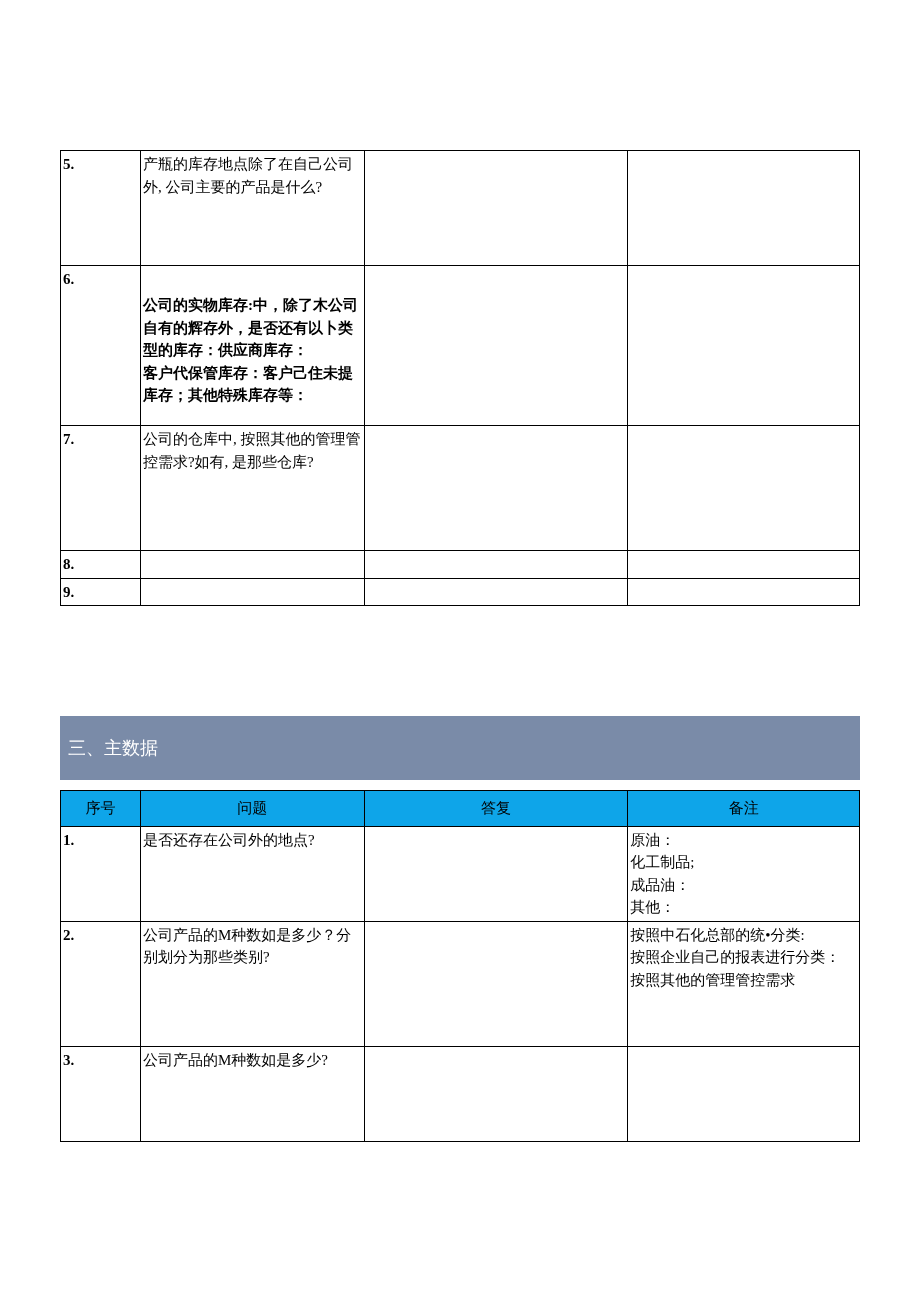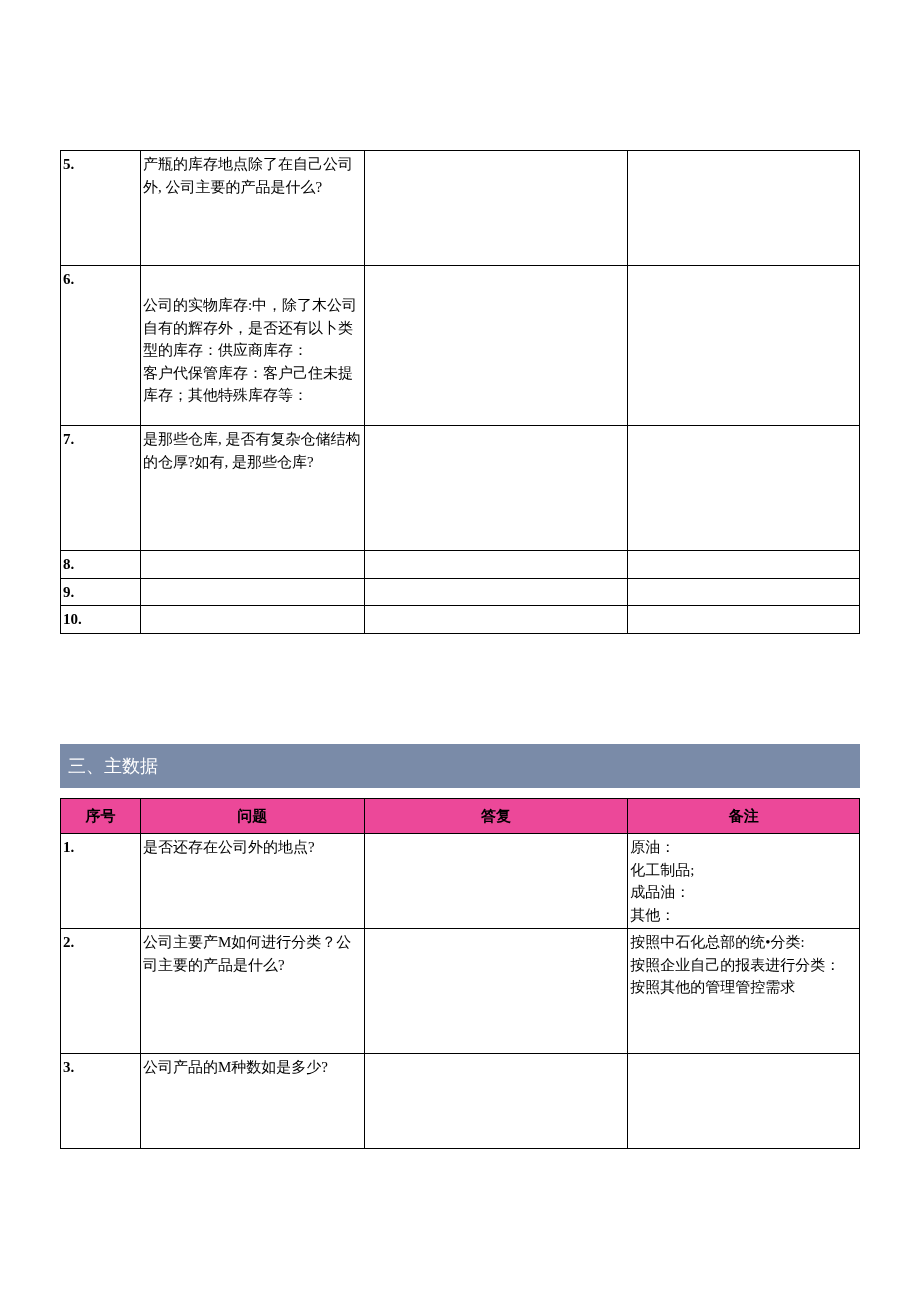--- a/index.html
+++ b/index.html
@@ -35,39 +35,39 @@
   td.idx {
     font-weight: bold;
     font-family: "Times New Roman", serif;
     padding-left: 2px;
   }
   .section-header {
     background: #7a8ba8;
     color: #fff;
     font-family: "SimSun", "宋体", serif;
     font-size: 18px;
-    padding: 10px 8px;
+    padding: 20px 8px;
     margin-top: 110px;
     margin-bottom: 10px;
   }
   th {
-    background: #ec4899;
+    background: #0ea5e9;
     text-align: center;
-    font-weight: bold;
+    font-weight: normal;
     font-family: "SimSun", "宋体", serif;
     padding: 6px 2px;
   }
   .tall5 { height: 115px; }
   .tall6 { height: 160px; }
   .tall7 { height: 125px; }
   .short { height: 22px; }
   .md1 { height: 95px; }
   .md2 { height: 125px; }
   .md3 { height: 95px; }
-  .q6 { padding-top: 28px; }
+  .q6 { padding-top: 28px; font-weight: bold; }
 </style>
 </head>
 <body>
 
 <div class="page">
 
   <table>
     <colgroup>
       <col class="c-idx">
         <col class="c-q">
@@ -82,38 +82,32 @@
         <td></td>
       </tr>
       <tr class="tall6">
         <td class="idx">6.</td>
         <td class="q6">公司的实物库存:中，除了木公司自有的辉存外，是否还有以卜类型的库存：供应商库存：<br>客户代保管库存：客户己住未提库存；其他特殊库存等：</td>
         <td></td>
         <td></td>
       </tr>
       <tr class="tall7">
         <td class="idx">7.</td>
-        <td>是那些仓库, 是否有复杂仓储结构的仓厚?如有, 是那些仓库?</td>
+        <td>公司的仓库中, 按照其他的管理管控需求?如有, 是那些仓库?</td>
         <td></td>
         <td></td>
       </tr>
       <tr class="short">
         <td class="idx">8.</td>
         <td></td>
         <td></td>
         <td></td>
       </tr>
       <tr class="short">
         <td class="idx">9.</td>
-        <td></td>
-        <td></td>
-        <td></td>
-      </tr>
-      <tr class="short">
-        <td class="idx">10.</td>
         <td></td>
         <td></td>
         <td></td>
       </tr>
     </tbody>
   </table>
 
   <div class="section-header">三、主数据</div>
 
   <table>
@@ -133,21 +127,21 @@
     </thead>
     <tbody>
       <tr class="md1">
         <td class="idx">1.</td>
         <td>是否还存在公司外的地点?</td>
         <td></td>
         <td>原油：<br>化工制品;<br>成品油：<br>其他：</td>
       </tr>
       <tr class="md2">
         <td class="idx">2.</td>
-        <td>公司主要产M如何进行分类？公司主要的产品是什么?</td>
+        <td>公司产品的M种数如是多少？分别划分为那些类别?</td>
         <td></td>
         <td>按照中石化总部的统•分类:<br>按照企业自己的报表进行分类：<br>按照其他的管理管控需求</td>
       </tr>
       <tr class="md3">
         <td class="idx">3.</td>
         <td>公司产品的M种数如是多少?</td>
         <td></td>
         <td></td>
       </tr>
     </tbody>

